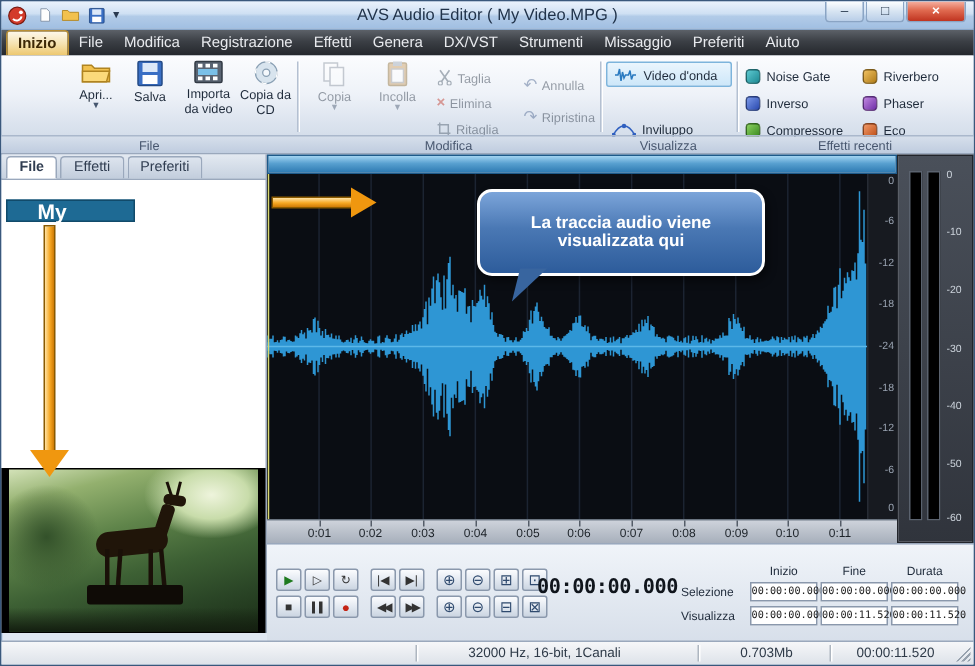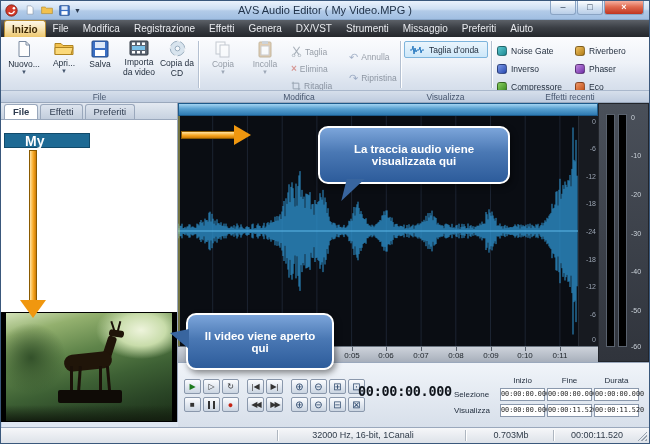--- a/index.html
+++ b/index.html
@@ -209,28 +209,20 @@
     <span class="mtab">Genera</span>
     <span class="mtab">DX/VST</span>
     <span class="mtab">Strumenti</span>
     <span class="mtab">Missaggio</span>
     <span class="mtab">Preferiti</span>
     <span class="mtab">Aiuto</span>
   </div>
 
   <div class="ribbon">
 
-    <div class="bigbtn" style="left:4px">
-      <svg width="18" height="18" viewBox="0 0 18 18">
-        <path d="M4 1.5h7l3.5 3.5v11.5H4z" fill="#fdfdfd" stroke="#7a8aa0"></path>
-          <path d="M11 1.5v3.5h3.5" fill="none" stroke="#7a8aa0"></path>
-      </svg>
-      <span class="blabel">Nuovo...</span>
-      <span class="drop">▼</span>
-    </div>
     <div class="bigbtn" style="left:44px">
       <svg width="20" height="17" viewBox="0 0 20 16">
         <path d="M1 3h6l2 2h10v9H1z" fill="#f2c14e" stroke="#b08420"></path>
           <path d="M1 7h18l-2 7H1z" fill="#fbd97a" stroke="#b08420"></path>
       </svg>
       <span class="blabel">Apri...</span>
       <span class="drop">▼</span>
     </div>
     <div class="bigbtn" style="left:82px;width:34px">
       <svg width="18" height="18" viewBox="0 0 18 18">
@@ -303,21 +295,30 @@
     </div>
     <div class="unrow dis" style="top:33px">
       <span class="uic">↷</span>
       <span>Ripristina</span>
     </div>
 
     <div class="vbtn sel" style="top:4px">
       <svg width="16" height="12" viewBox="0 0 16 12">
         <path d="M1 6 L3 6 4 2 5 10 6 4 7 8 8 6 10 6 11 3 12 9 13 6 15 6" stroke="#2a7ac0" fill="none"></path>
       </svg>
-      <span>Taglia d'onda</span>
+      <span>Video d'onda</span>
+    </div>
+    <div class="vbtn" style="top:40px">
+      <svg width="16" height="12" viewBox="0 0 16 12">
+        <path d="M1 10 C5 2 11 2 15 10" stroke="#3060c0" fill="none"></path>
+        <circle cx="1" cy="10" r="1.5" fill="#3060c0"></circle>
+          <circle cx="8" cy="4" r="1.5" fill="#3060c0"></circle>
+          <circle cx="15" cy="10" r="1.5" fill="#3060c0"></circle>
+      </svg>
+      <span>Inviluppo</span>
     </div>
 
     <div class="fxbtn" style="left:494px;top:6px">
       <span class="fxic" style="background:linear-gradient(135deg,#5cc8d0,#1e8a94)"></span>
       <span>Noise Gate</span>
     </div>
     <div class="fxbtn" style="left:494px;top:24px">
       <span class="fxic" style="background:linear-gradient(135deg,#7a98e8,#2a4ab0)"></span>
       <span>Inverso</span>
     </div>
@@ -527,18 +528,14 @@
   </div>
   <div class="arrow-v">
     <div class="shaft"></div>
     <div class="head"></div>
   </div>
 
   <div class="callout callout-audio">
     <span>La traccia audio viene visualizzata qui</span>
     <div class="tail-a"></div>
   </div>
-  <div class="callout callout-video">
-    <span>Il video viene aperto qui</span>
-    <div class="tail-v"></div>
-  </div>
 
 </div>
 
 </body></html>

